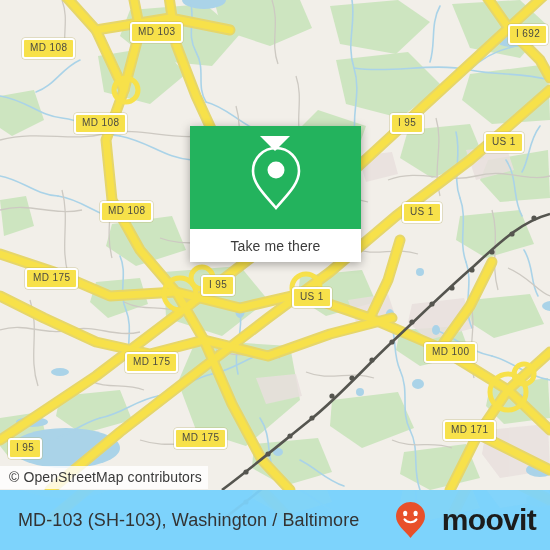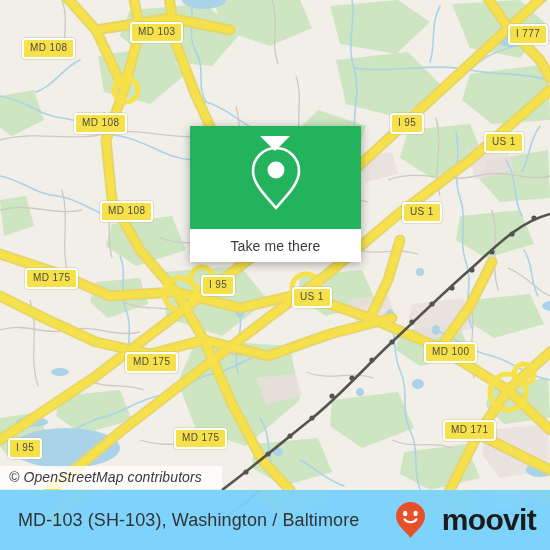--- a/index.html
+++ b/index.html
@@ -65,24 +65,23 @@
     border-right: 15px solid transparent;
     border-top: 15px solid #ffffff;
   }
 
   
   .osm {
     position: absolute; left: 0; top: 466px;
     background: rgba(255,255,255,.80);
     color: #3a3a3a;
     font-size: 14px;
-    padding: 3px 20px 4px 9px;
+    padding: 3px 6px 4px 9px;
     white-space: nowrap;
     letter-spacing: .1px;
-    font-style: italic;
   }
 
   
   .footer {
     position: absolute; left: 0; top: 490px;
     width: 550px; height: 60px;
     background: #7dd3fc;
     overflow: hidden;
   }
   .footer-ghost {
@@ -326,21 +325,21 @@
             <circle cx="246" cy="472" r="2.6"></circle>
           </g>
         </g>
       </defs>
       <use href="#maplines"></use>
     </svg>
 
     <div id="shields">
         <div class="shield" style="left: 22px; top: 38px;">MD 108</div>
         <div class="shield" style="left: 130px; top: 22px;">MD 103</div>
-        <div class="shield" style="left: 508px; top: 24px;">I 777</div>
+        <div class="shield" style="left: 508px; top: 24px;">I 692</div>
         <div class="shield" style="left: 74px; top: 113px;">MD 108</div>
         <div class="shield" style="left: 390px; top: 113px;">I 95</div>
         <div class="shield" style="left: 484px; top: 132px;">US 1</div>
         <div class="shield" style="left: 100px; top: 201px;">MD 108</div>
         <div class="shield" style="left: 402px; top: 202px;">US 1</div>
         <div class="shield" style="left: 25px; top: 268px;">MD 175</div>
         <div class="shield" style="left: 201px; top: 275px;">I 95</div>
         <div class="shield" style="left: 292px; top: 287px;">US 1</div>
         <div class="shield" style="left: 125px; top: 352px;">MD 175</div>
         <div class="shield" style="left: 424px; top: 342px;">MD 100</div>

